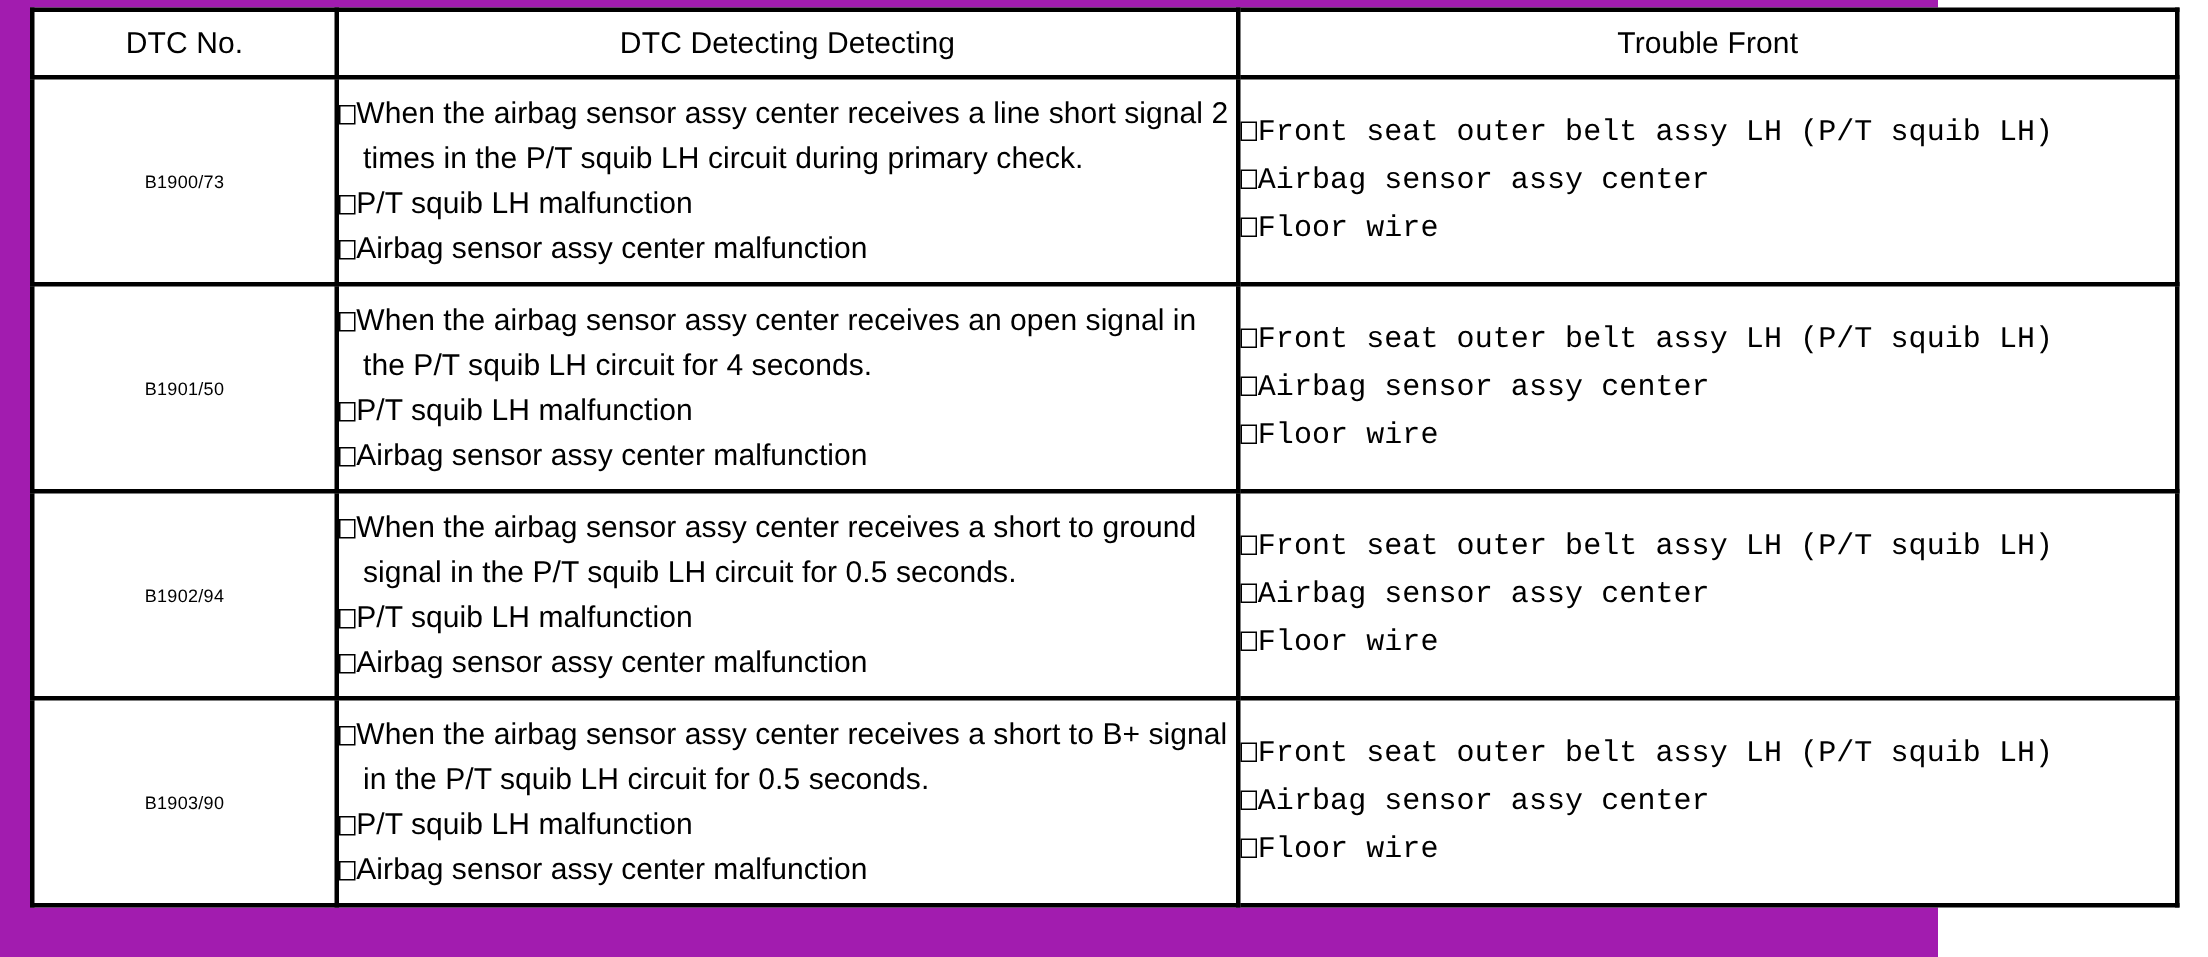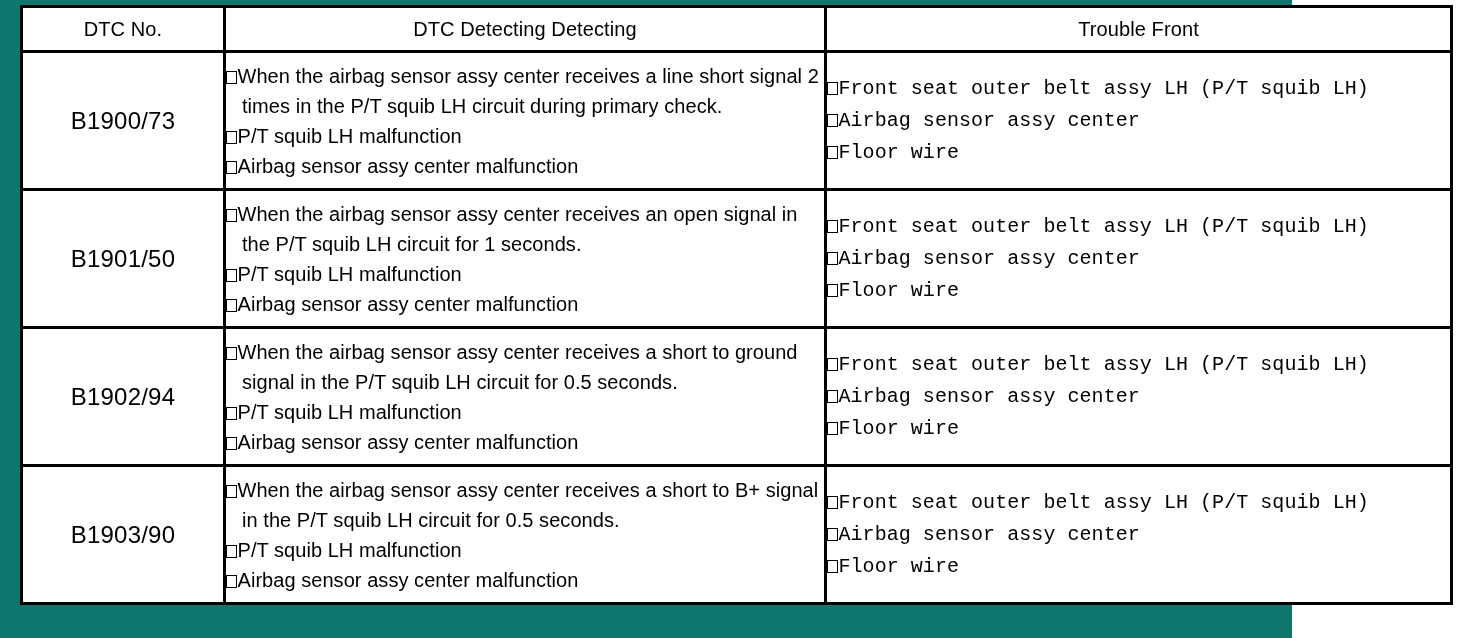--- a/index.html
+++ b/index.html
@@ -13,21 +13,21 @@
     height: 638px;
     font-family: "Liberation Sans", "DejaVu Sans", sans-serif;
     color: #000000;
     overflow: hidden;
   }
 
   #page {
     position: relative;
     width: 1292px;
     height: 638px;
-    background: #0f766e;
+    background: #a21caf;
   }
 
   table.dtc-table {
     position: absolute;
     left: 20px;
     top: 5px;
     width: 1430px;
     border-collapse: collapse;
     table-layout: fixed;
     background: #ffffff;
@@ -57,21 +57,21 @@
     white-space: nowrap;
   }
 
   
   tbody td {
     height: 135px;
   }
 
   td.cell-dtc {
     text-align: center;
-    font-size: 24px;
+    font-size: 12px;
     letter-spacing: 0.2px;
     white-space: nowrap;
   }
 
   td.cell-cond {
     padding: 9px 6px 9px 11px;
     vertical-align: top;
   }
 
   td.cell-trouble {
@@ -152,21 +152,21 @@
               <li><span class="tofu-bullet"></span><span class="item-text">Front seat outer belt assy LH (P/T squib LH)</span></li>
               <li><span class="tofu-bullet"></span><span class="item-text">Airbag sensor assy center</span></li>
               <li><span class="tofu-bullet"></span><span class="item-text">Floor wire</span></li>
             </ul>
           </td>
         </tr>
         <tr>
           <td class="cell-dtc">B1901/50</td>
           <td class="cell-cond">
             <ul class="item-list">
-              <li><span class="tofu-bullet"></span><span class="item-text">When the airbag sensor assy center receives an open signal in the P/T squib LH circuit for 1 seconds.</span></li>
+              <li><span class="tofu-bullet"></span><span class="item-text">When the airbag sensor assy center receives an open signal in the P/T squib LH circuit for 4 seconds.</span></li>
               <li><span class="tofu-bullet"></span><span class="item-text">P/T squib LH malfunction</span></li>
               <li><span class="tofu-bullet"></span><span class="item-text">Airbag sensor assy center malfunction</span></li>
             </ul>
           </td>
           <td class="cell-trouble">
             <ul class="item-list">
               <li><span class="tofu-bullet"></span><span class="item-text">Front seat outer belt assy LH (P/T squib LH)</span></li>
               <li><span class="tofu-bullet"></span><span class="item-text">Airbag sensor assy center</span></li>
               <li><span class="tofu-bullet"></span><span class="item-text">Floor wire</span></li>
             </ul>

